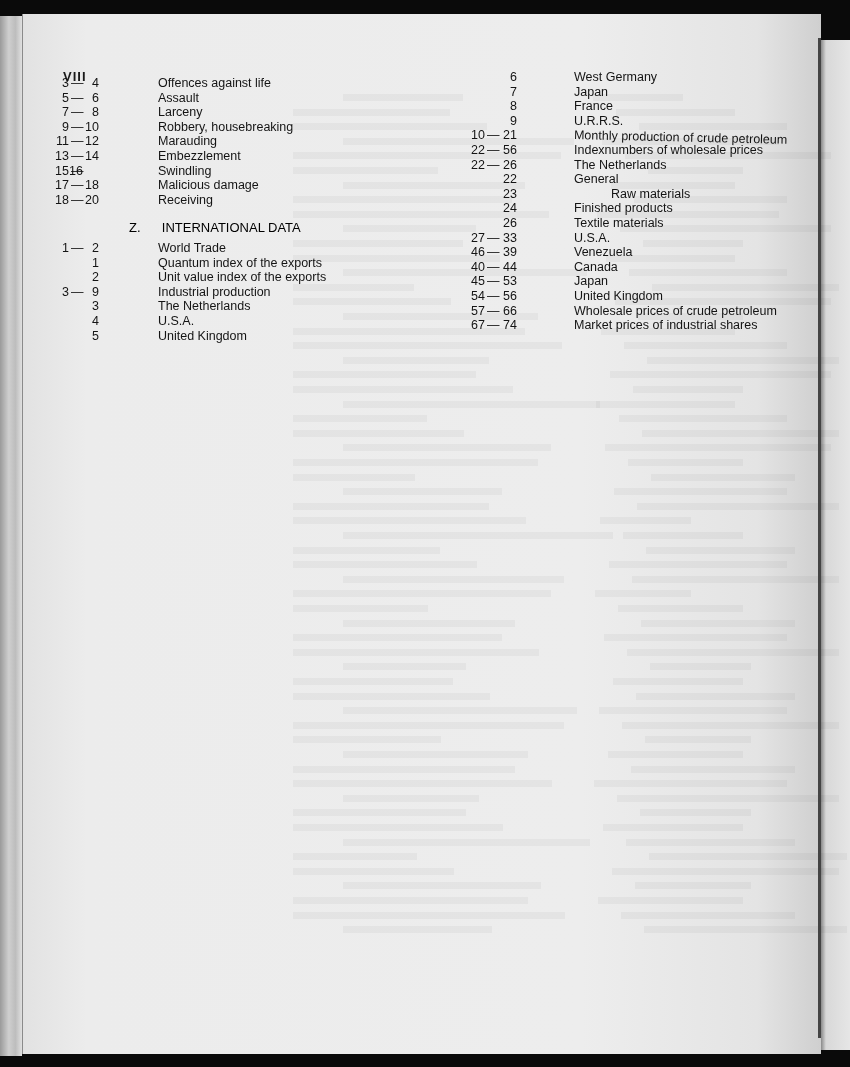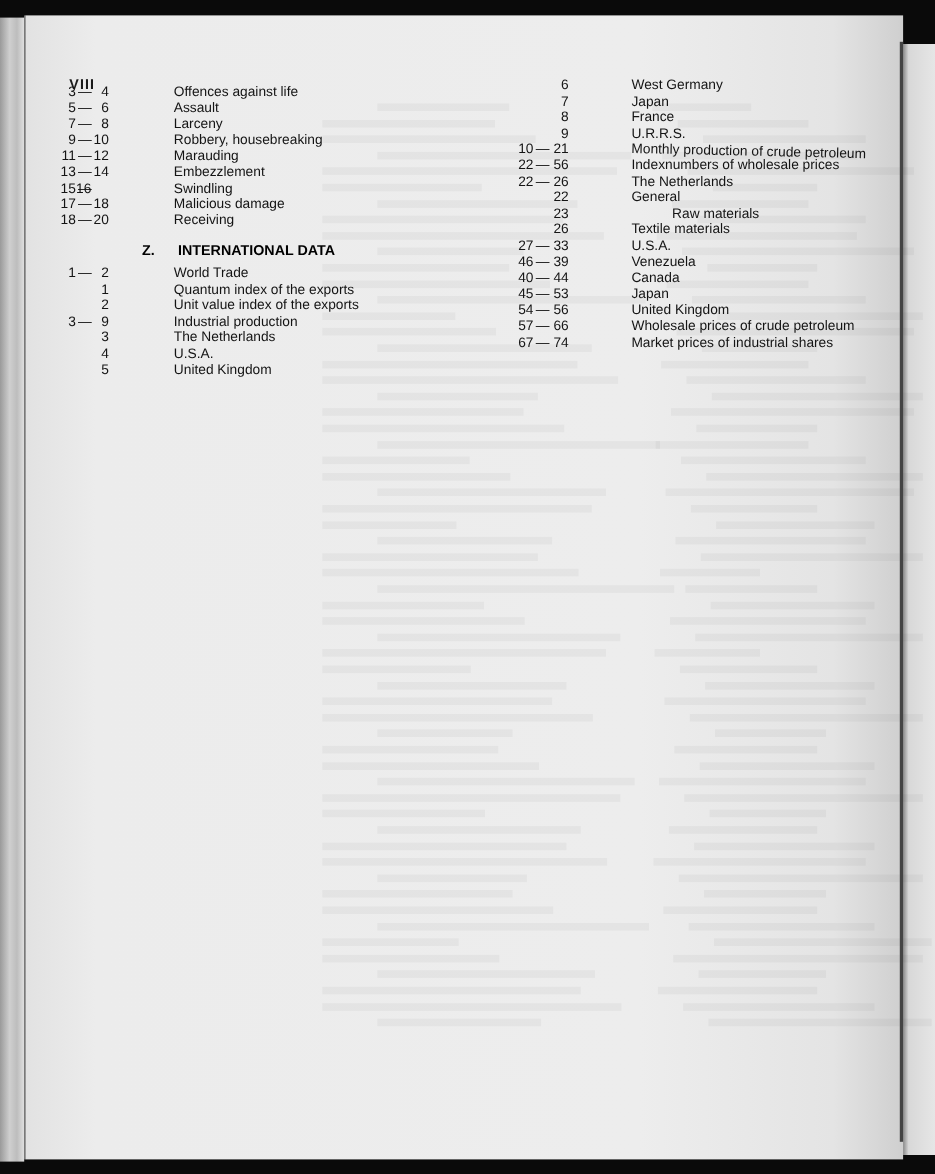--- a/index.html
+++ b/index.html
@@ -36,21 +36,21 @@
     .lbl   { position: absolute; }
     .col-left { left: 0; top: 0; }
     .col-left .num-a { left: 26px; }
     .col-left .dash  { left: 56px; }
     .col-left .num-b { left: 50px; }
     .col-left .lbl   { left: 135px; }
     .col-right .num-a { left: 428px; }
     .col-right .dash  { left: 458px; }
     .col-right .num-b { left: 468px; }
     .col-right .lbl   { left: 551px; }
-    .section-head { font-weight: bold; font-size: 13px; position: absolute; }
+    .section-head { font-weight: normal; font-size: 13px; position: absolute; }
   </style>
 </head>
 <body>
 
 <div class="left-edge"></div>
 <div class="right-page"></div>
 
 <div class="page">
   <div class="bleed-block">
       <div style="position: absolute; left: 250px; top: 0px; height: 7px; width: 120px; background: rgba(0, 0, 0, 0.035);"></div>
@@ -330,20 +330,26 @@
       </div>
       <div class="row">
         <span class="num-a" style="left: 436px;"></span>
         <span class="dash" style="left: 464px;"></span>
         <span class="num-b" style="left: 470px;">23</span>
         <span class="lbl" style="left: 551px; margin-left: 37px;">Raw materials</span>
       </div>
       <div class="row">
         <span class="num-a" style="left: 436px;"></span>
         <span class="dash" style="left: 464px;"></span>
+        <span class="num-b" style="left: 470px;">24</span>
+        <span class="lbl" style="left: 551px;">Finished products</span>
+      </div>
+      <div class="row">
+        <span class="num-a" style="left: 436px;"></span>
+        <span class="dash" style="left: 464px;"></span>
         <span class="num-b" style="left: 470px;">26</span>
         <span class="lbl" style="left: 551px;">Textile materials</span>
       </div>
       <div class="row">
         <span class="num-a" style="left: 436px;">27</span>
         <span class="dash" style="left: 464px;">—</span>
         <span class="num-b" style="left: 470px;">33</span>
         <span class="lbl" style="left: 551px;">U.S.A.</span>
       </div>
       <div class="row">

